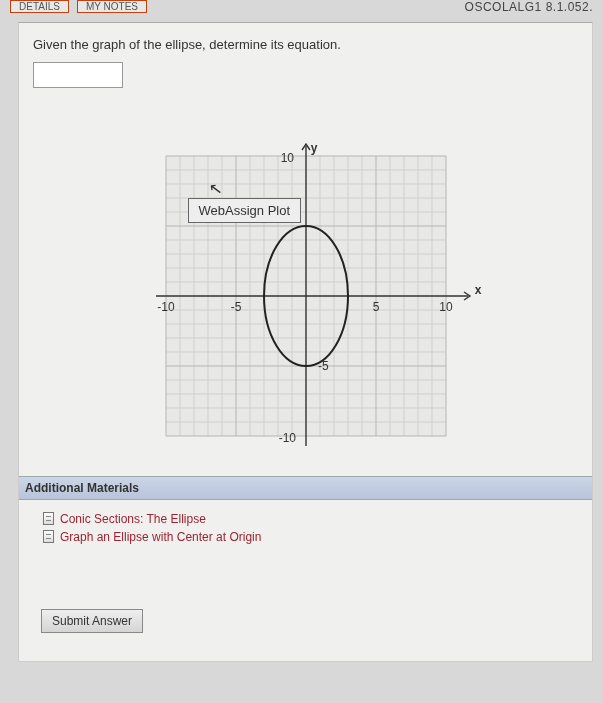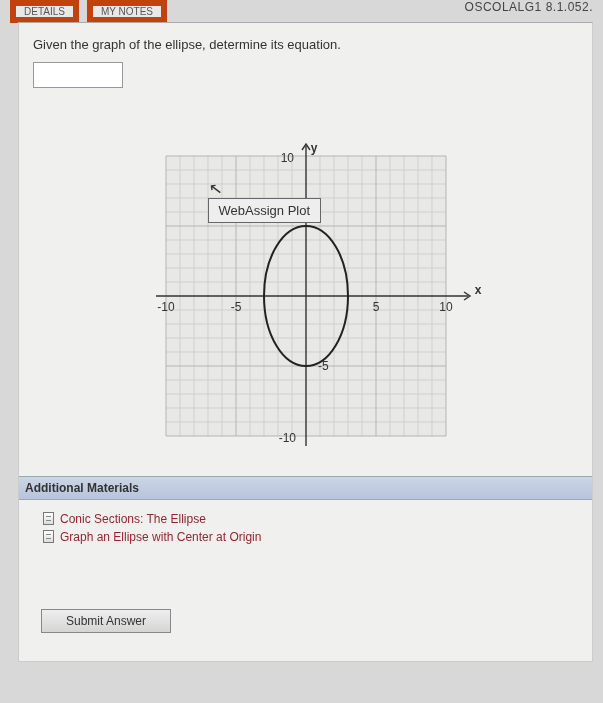--- a/index.html
+++ b/index.html
@@ -14,21 +14,21 @@
     .topbar {
       display: flex;
       gap: 8px;
       padding: 0 10px;
       height: 18px;
       align-items: flex-start;
       font-size: 11px;
       color: #333;
     }
     .topbar .btn {
-      border: 6px solid #c2410c;
+      border: 1px solid #c2410c;
       background: #e8e8e8;
       padding: 0px 8px;
       font-size: 10px;
       color: #555;
     }
     .topbar .right-text {
       margin-left: auto;
       font-size: 12px;
       color: #444;
       letter-spacing: 0.5px;
@@ -66,21 +66,21 @@
     .cursor-icon {
       position: absolute;
       left: 113px;
       top: 43px;
       font-size: 16px;
       color: #333;
       transform: rotate(-8deg);
     }
     .plot-label-box {
       position: absolute;
-      left: 112px;
+      left: 92px;
       top: 62px;
       border: 1px solid #666;
       background: #eee;
       padding: 4px 10px;
       font-size: 13px;
       color: #333;
     }
     .additional {
       background: linear-gradient(#cdd5e5, #b8c4dc);
       border-top: 1px solid #9aa;
@@ -115,21 +115,21 @@
       background: #888;
     }
     .material-item .mat-icon::before { top: 3px; }
     .material-item .mat-icon::after { top: 7px; }
     .submit-btn {
       position: absolute;
       left: 22px;
       bottom: 28px;
       border: 1px solid #888;
       background: linear-gradient(#eee, #d5d5d5);
-      padding: 4px 24px;
+      padding: 4px 10px;
       font-size: 12px;
       color: #333;
       cursor: pointer;
     }
   </style>
 </head>
 <body>
 
 <div class="topbar">
   <span class="btn">DETAILS</span>

